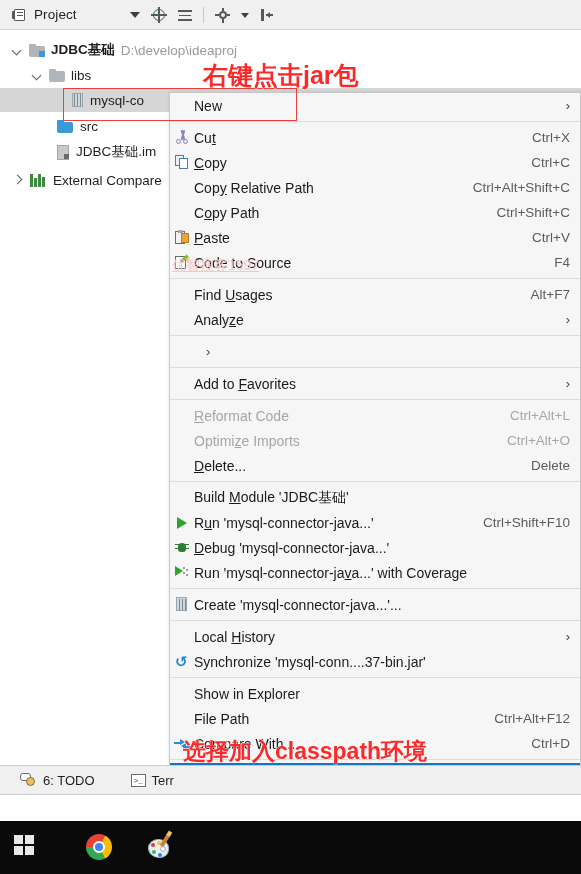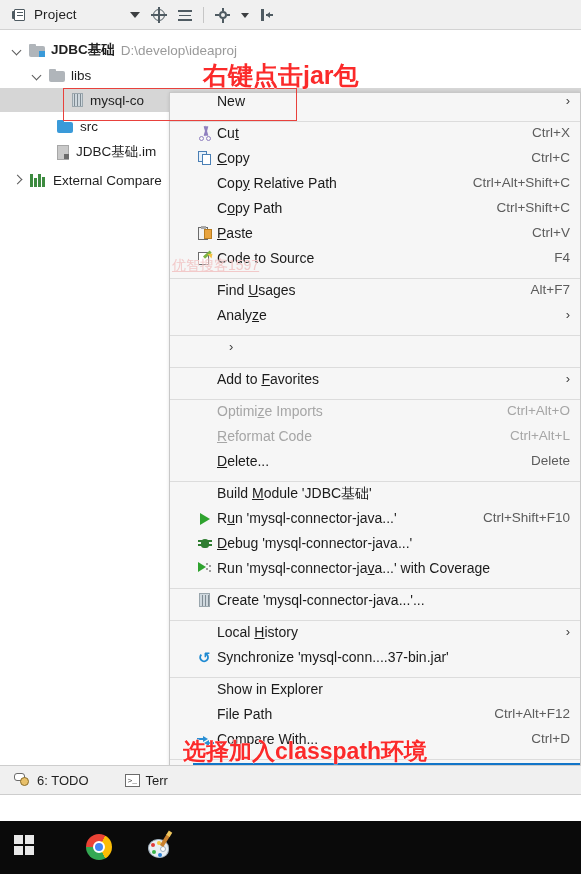--- a/index.html
+++ b/index.html
@@ -85,22 +85,22 @@
   .tree-path{color:#9a9a9a; margin-left:6px;}
 
   
   .ctx-menu {
     position:absolute; left:169px; top:92px; width:412px;
     background:#f6f6f6; border:1px solid #c8c8c8;
     box-shadow: 1px 1px 4px rgba(0,0,0,.18);
     font-size:14px; color:#1b1b1b;
   }
   .ctx-item{
-    position:relative; height:25px; display:flex; 
-    padding-left:2px; padding-right:10px; white-space:nowrap;margin-left:23px;
+    position:relative; height:25px; display:flex; align-items:center;
+    padding-left:2px; padding-right:10px; white-space:nowrap;
   }
   .ctx-ico{ width:22px; flex:0 0 22px; height:18px; position:relative; }
   .ctx-label{ flex:1 1 auto; }
   .ctx-label u{ text-decoration: underline; }
   .ctx-accel{ color:#5c5c5c; font-size:13.5px; margin-left:16px; }
   .ctx-arrow{ margin-left:12px; color:#3f3f3f; font-size:13px; }
   .ctx-item.disabled .ctx-label,
   .ctx-item.disabled .ctx-accel{ color:#a6a6a6; }
   .ctx-item.selected{ background:#1275c8; }
   .ctx-item.selected .ctx-label{ color:#ffffff; }
@@ -153,21 +153,21 @@
     paint-order: stroke fill;
   }
   .cursor-arrow{ position:absolute; width:14px; height:20px; }
 
   
   .status-bar{
     position:absolute; left:0; top:765px; width:581px; height:29px;
     background:#f0f0f0; border-top:1px solid #cdcdcd; display:flex; align-items:center;
     font-size:13px; color:#1f1f1f;
   }
-  .sb-item{ display:flex; align-items:center; gap:6px; padding-left:14px;}
+  .sb-item{ display:flex; align-items:center; gap:6px; padding-left:20px;}
   .sb-todo-ic{width:17px;height:14px;position:relative;}
   .sb-todo-ic .bub{position:absolute;left:0;top:0;width:11px;height:8px;border:1.3px solid #6b6b6b;border-radius:3px;background:#fff;}
   .sb-todo-ic .head{position:absolute;left:6px;top:4px;width:9px;height:9px;border-radius:50%;background:#e8c06a;border:1.2px solid #8a6d2a;}
   .sb-term-ic{width:15px;height:13px;position:relative;}
   .sb-term-ic .fr{position:absolute;left:0;top:0;width:15px;height:13px;border:1.3px solid #6b6b6b;background:#fff;}
   .sb-term-ic .gt{position:absolute;left:3px;top:3px;font-size:8px;line-height:8px;color:#3a3a3a;font-family:"Liberation Mono",monospace;}
 
   .white-strip{ position:absolute; left:0; top:794px; width:581px; height:27px; background:#ffffff; border-top:1px solid #cdcdcd;}
 
   
@@ -389,27 +389,27 @@
       </div>
       <div class="ctx-sep"></div>
       <div class="ctx-item">
         <span class="ctx-ico"></span>
         <span class="ctx-label">Add to <u>F</u>avorites</span>
         <span class="ctx-arrow">›</span>
       </div>
       <div class="ctx-sep"></div>
       <div class="ctx-item disabled">
         <span class="ctx-ico"></span>
+        <span class="ctx-label"><u>R</u>eformat Code</span>
+        <span class="ctx-accel">Ctrl+Alt+L</span>
+      </div>
+      <div class="ctx-item disabled">
+        <span class="ctx-ico"></span>
         <span class="ctx-label">Optimi<u>z</u>e Imports</span>
         <span class="ctx-accel">Ctrl+Alt+O</span>
-      </div>
-      <div class="ctx-item disabled">
-        <span class="ctx-ico"></span>
-        <span class="ctx-label"><u>R</u>eformat Code</span>
-        <span class="ctx-accel">Ctrl+Alt+L</span>
       </div>
       <div class="ctx-item">
         <span class="ctx-ico"></span>
         <span class="ctx-label"><u>D</u>elete...</span>
         <span class="ctx-accel">Delete</span>
       </div>
       <div class="ctx-sep"></div>
       <div class="ctx-item">
         <span class="ctx-ico"></span>
         <span class="ctx-label">Build <u>M</u>odule 'JDBC基础'</span>

